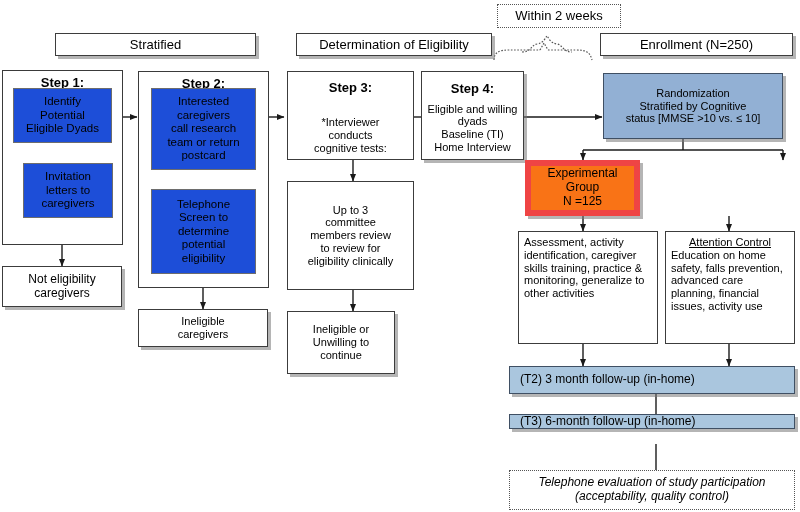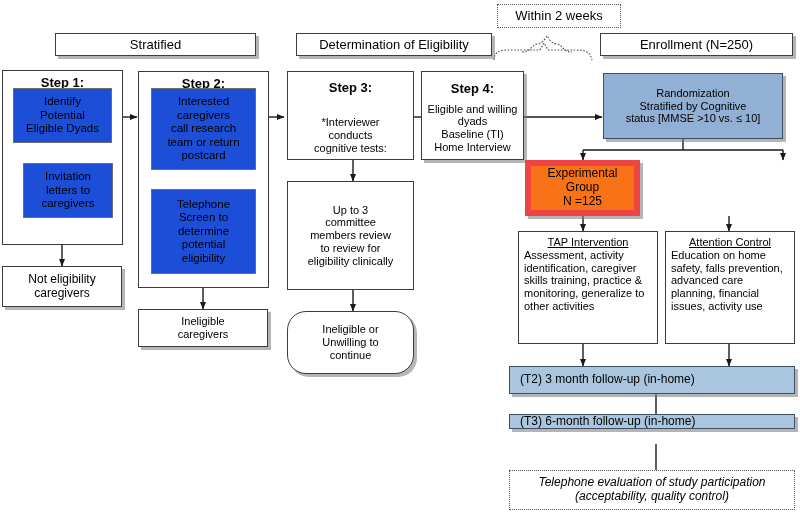--- a/index.html
+++ b/index.html
@@ -207,42 +207,41 @@
     <div class="step-title">Step 3:</div>
     <div class="txt11" style="white-space:pre-line; margin-top:18px;">*Interviewer
 conducts
 cognitive tests:</div>
   </div>
   <div class="box plain txt11" style="left:287px; top:181px; width:127px; height:109px; white-space:pre-line;">Up to 3
 committee
 members review
 to review for
 eligibility clinically</div>
-  <div class="box plain shadow txt11" style="left:287px; top:311px; width:127px; height:63px; white-space:pre-line;border-radius:19px;">Ineligible or
+  <div class="box plain shadow txt11" style="left:287px; top:311px; width:108px; height:63px; white-space:pre-line;">Ineligible or
 Unwilling to
 continue</div>
 
   <div class="box plain shadow" style="left:421px; top:71px; width:103px; height:89px;">
     <div class="step-title">Step 4:</div>
     <div class="txt11" style="white-space:pre-line; margin-top:3px;">Eligible and willing
 dyads
 Baseline (TI)
 Home Interview</div>
   </div>
 
   <div class="box blue-dark shadow txt11" style="left:603px; top:73px; width:180px; height:66px; white-space:pre-line;">Randomization
 Stratified by Cognitive
 status [MMSE &gt;10 vs. ≤ 10]</div>
 
   <div class="box blue-light shadow txt12" style="left:525px; top:160px; width:115px; height:56px; white-space:pre-line;">Experimental
 Group
 N =125</div>
 
   <div class="box plain txt11 leftalign pad6" style="left:518px; top:231px; width:140px; height:113px;">
-    <div class="underline" style="width:100%; text-align:center;">TAP Intervention</div>
     <div>Assessment, activity identification, caregiver skills training, practice &amp; monitoring, generalize to other activities</div>
   </div>
   <div class="box plain txt11 leftalign pad6" style="left:665px; top:231px; width:130px; height:113px;">
     <div class="underline" style="width:100%; text-align:center;">Attention Control</div>
     <div>Education on home safety, falls prevention, advanced care planning, financial issues, activity use</div>
   </div>
 
   <div class="box blue-bar shadow txt12" style="left:509px; top:366px; width:286px; height:28px;">
     <span>(T2) 3 month follow-up (in-home)</span>
   </div>

